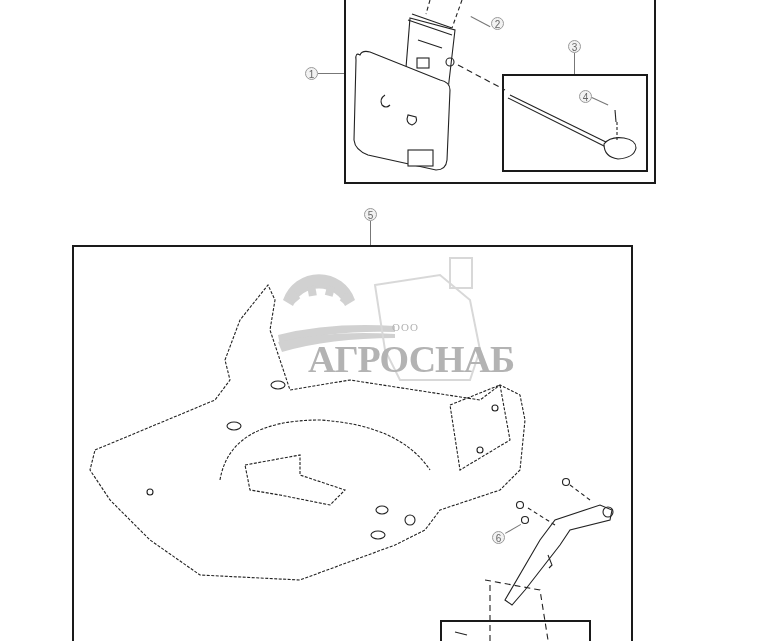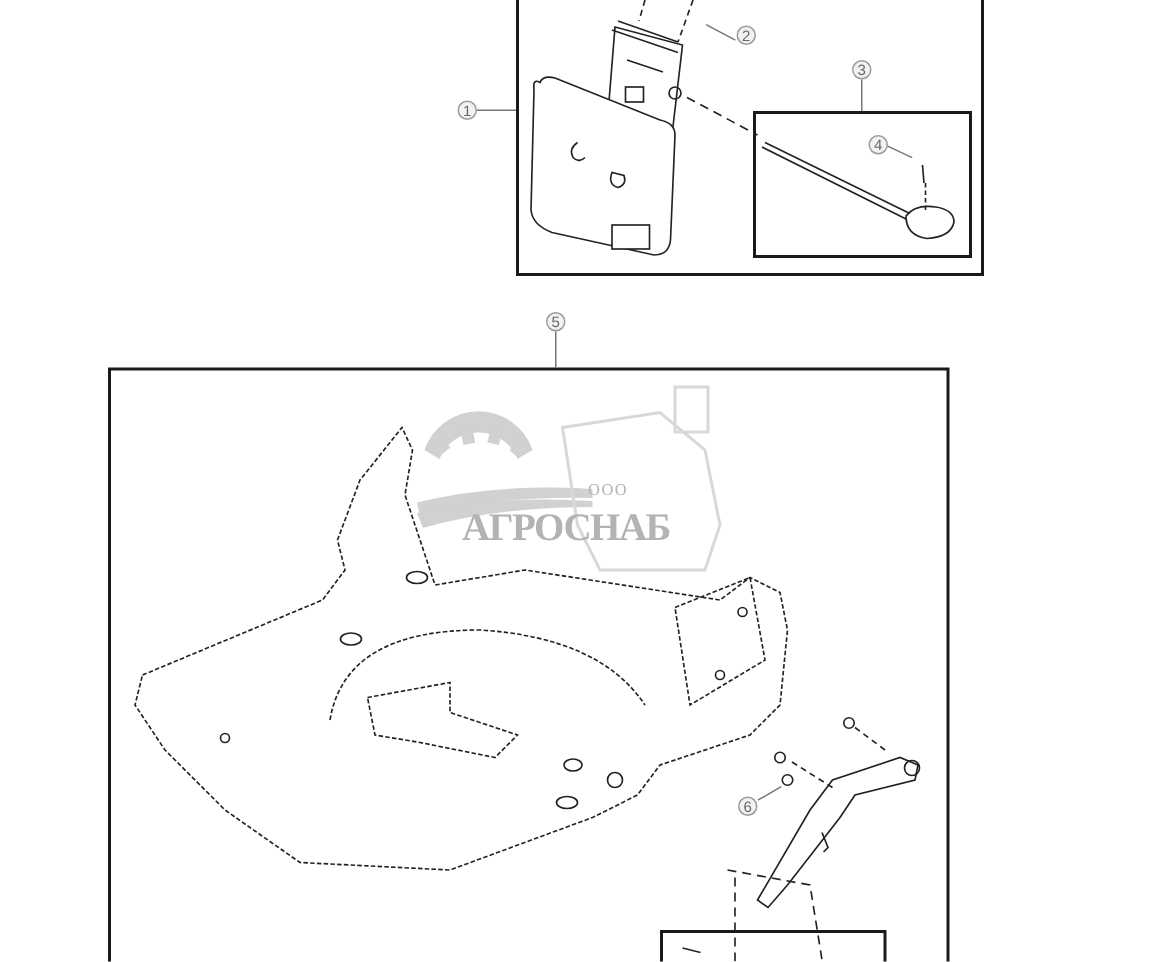--- a/index.html
+++ b/index.html
@@ -92,21 +92,21 @@
       <rect x="342" y="294" width="8" height="10" transform="rotate(40 346 299)"></rect>
     </g>
     <path d="M278 335 Q330 322 395 326 L395 332 Q330 330 280 345 Z"></path>
     <path d="M278 342 Q330 330 395 334 L395 338 Q330 338 282 352 Z"></path>
     <path d="M375 285 L440 275 L470 300 L480 350 L470 380 L400 380 L385 350 Z" fill="none" stroke="#aaa" stroke-width="2"></path>
     <rect x="450" y="258" width="22" height="30" fill="none" stroke="#aaa" stroke-width="2"></rect>
   </g>
 </svg>
 
 <div class="wm-text" style="left:392px; top:321px; font-size:11px; letter-spacing:1px;">ООО</div>
-<div class="wm-text" style="left:308px; top:337px; font-size:26px; font-weight:bold; letter-spacing:-1px;text-align:center;">АГРОСНАБ</div>
+<div class="wm-text" style="left:308px; top:337px; font-size:38px; font-weight:bold; letter-spacing:-1px;text-align:center;">АГРОСНАБ</div>
 
 <div class="callout" style="left:305px; top:67px;">1</div>
 <div class="leader" style="left:318px; top:73px; width:26px; height:1px;"></div>
 
 <div class="callout" style="left:491px; top:17px;">2</div>
 <div class="leader" style="left:471px; top:16px; width:22px; height:1px; transform:rotate(28deg); transform-origin:left top;"></div>
 
 <div class="callout" style="left:568px; top:40px;">3</div>
 <div class="leader" style="left:574px; top:53px; width:1px; height:21px;"></div>
 

